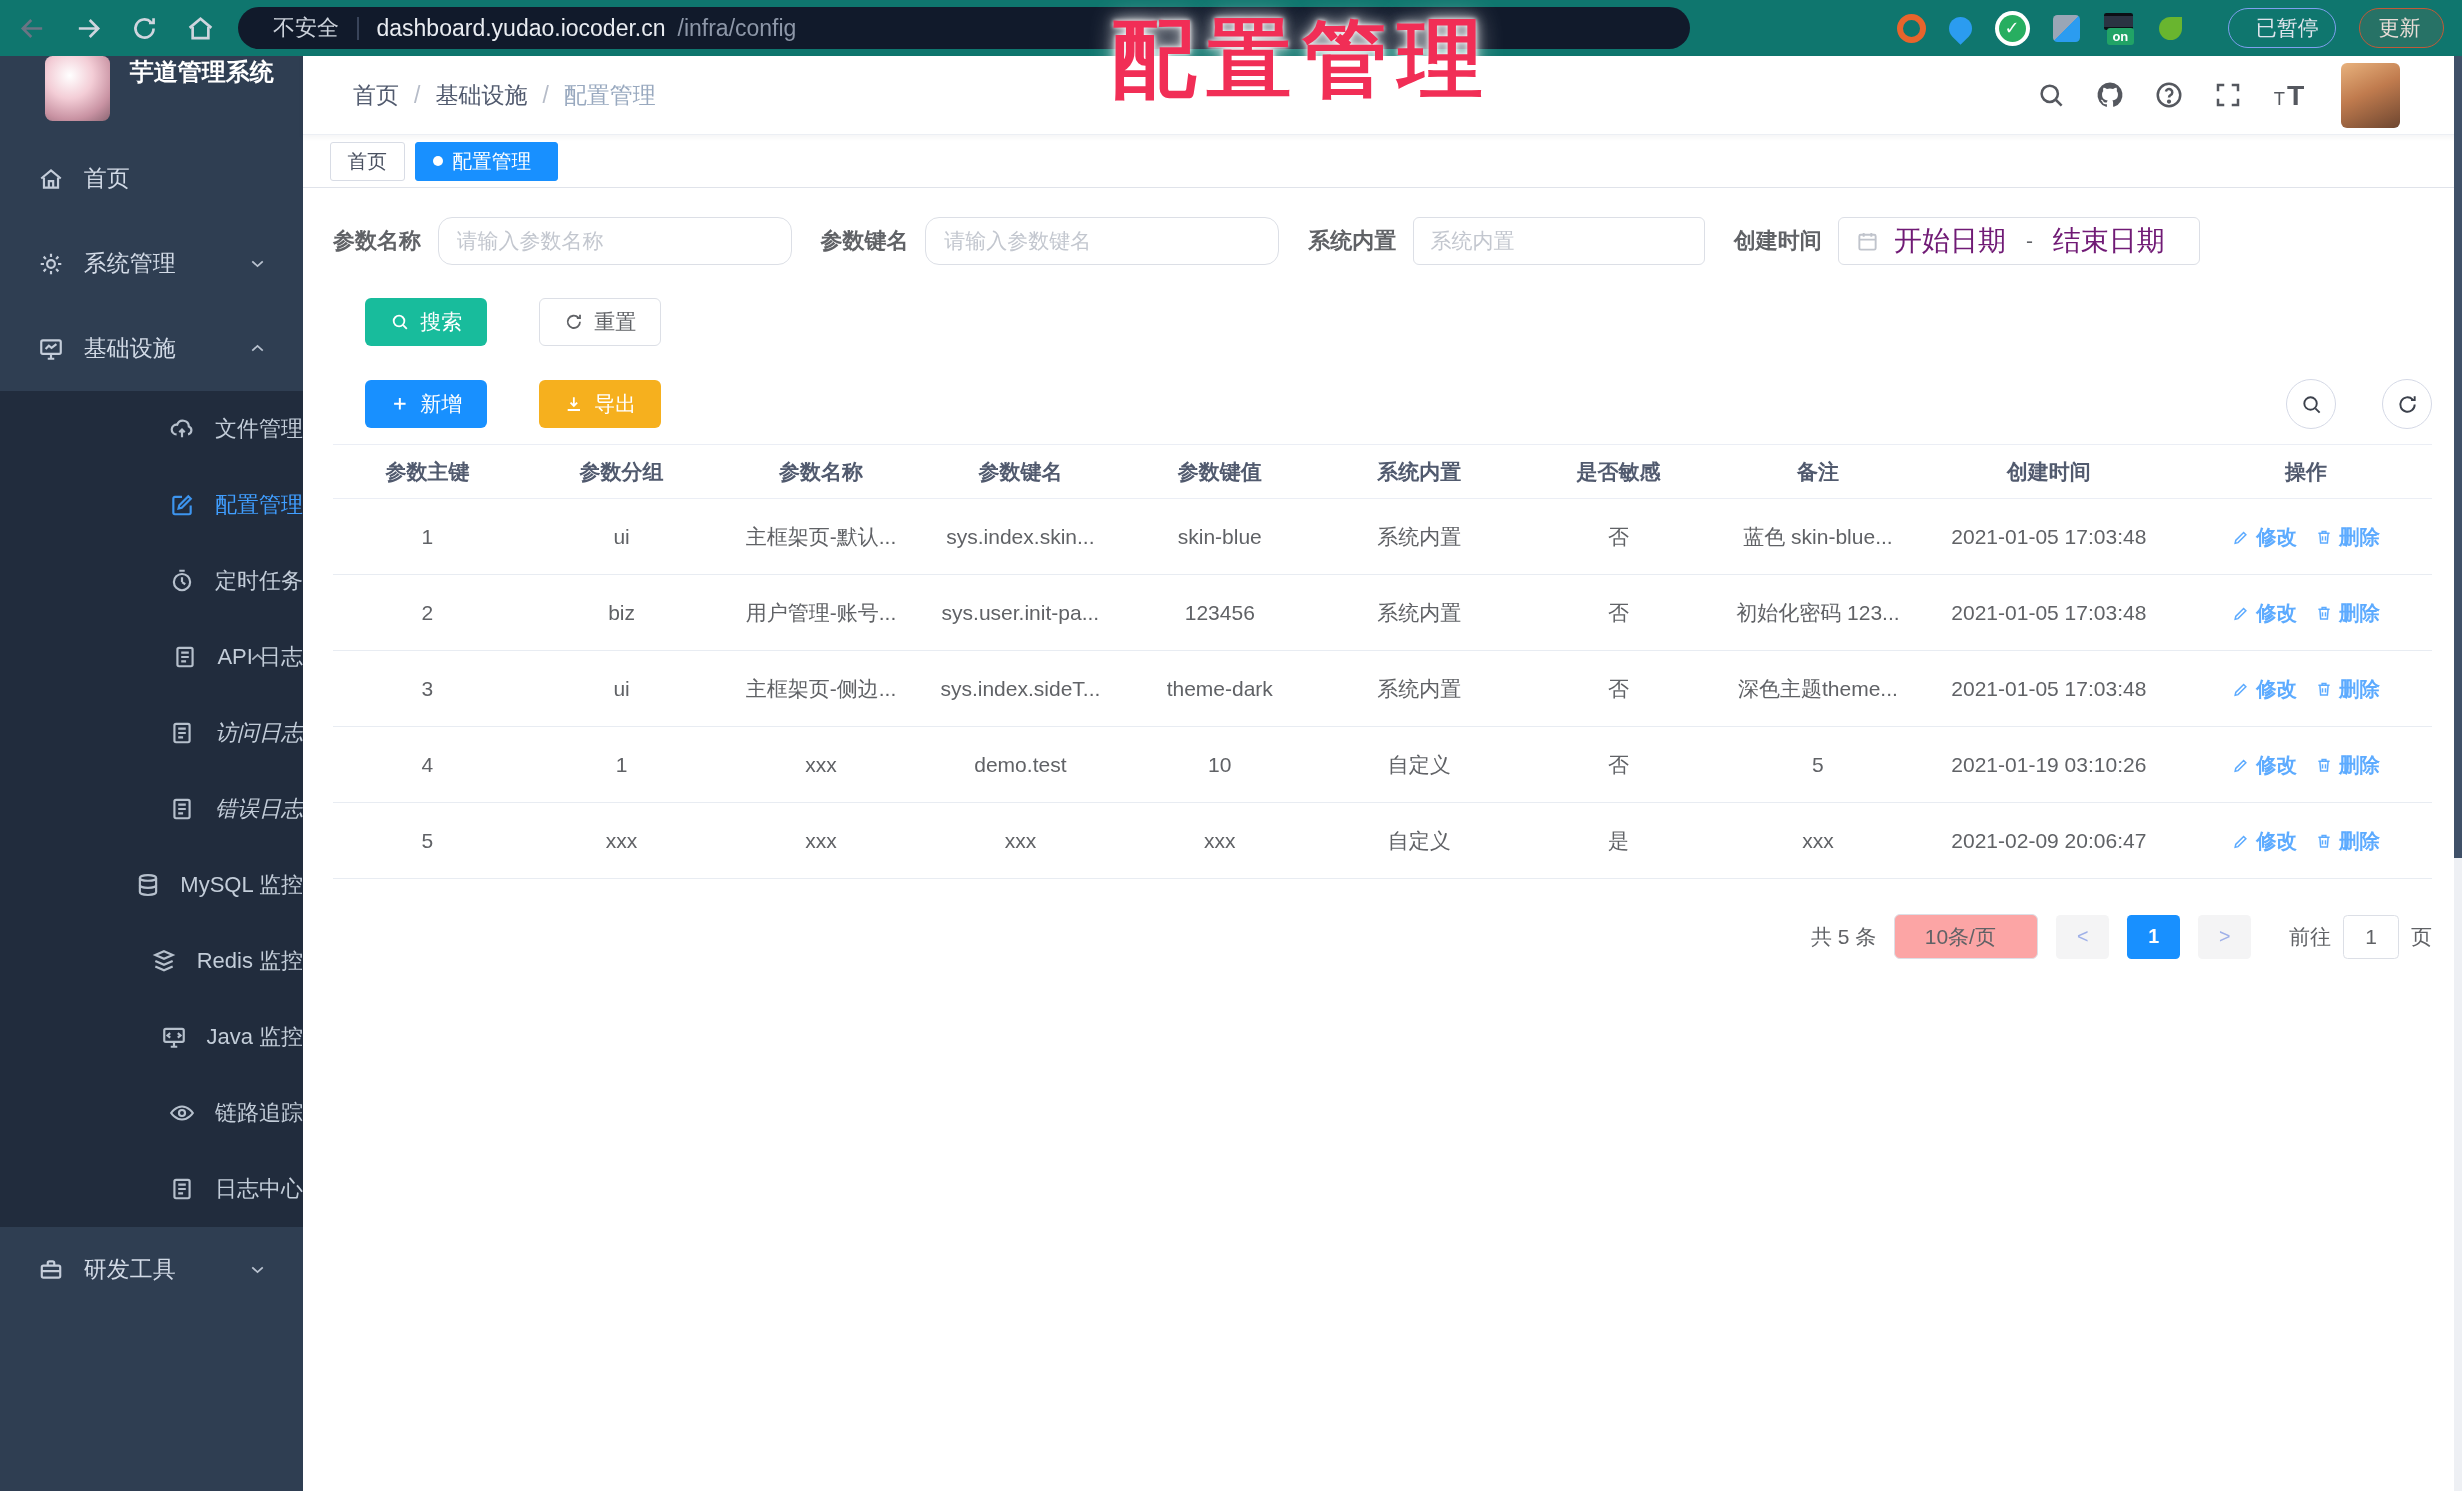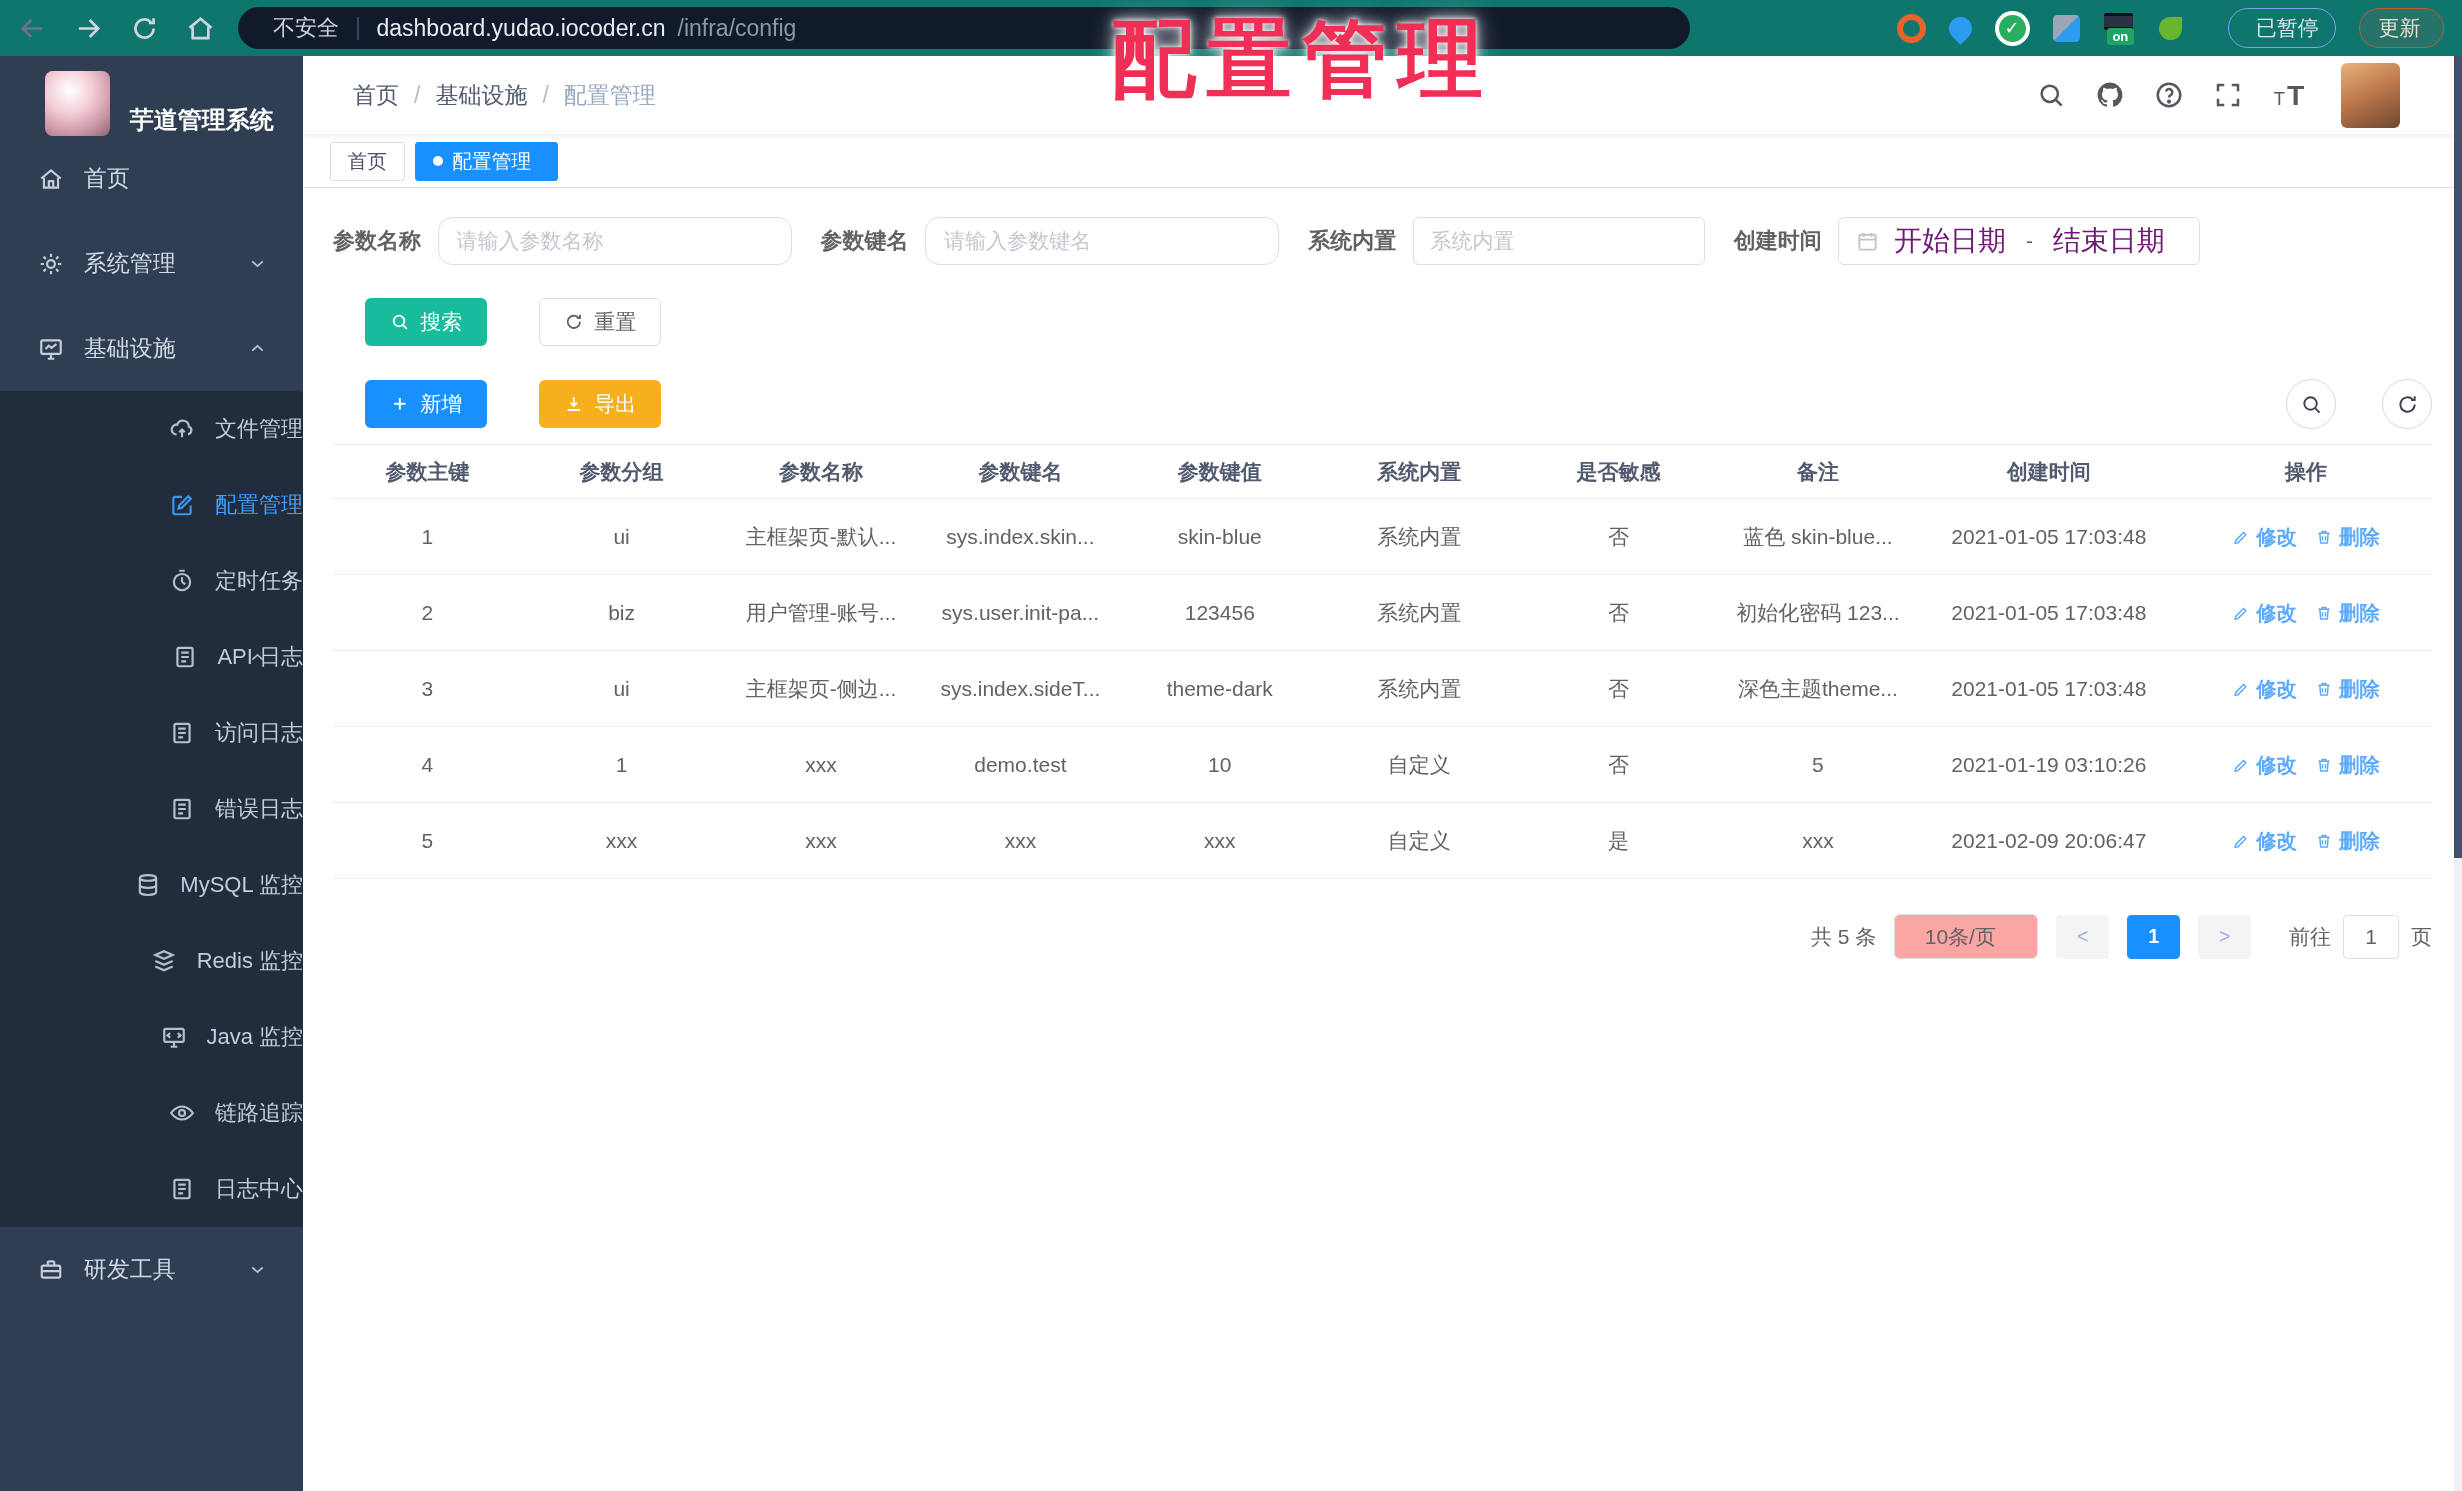--- a/index.html
+++ b/index.html
@@ -40,30 +40,30 @@
   .star { font-size:27px; color:#aab3c2; display:flex; margin-right:3px; }
 
   
   .overlay-title { position:absolute; top:1.5px; left:1111px; z-index:60; font-size:85px; font-weight:bold;
                    letter-spacing:10.6px; color:#f12e56; white-space:nowrap;
                    text-shadow:0 0 4.5px rgba(255,255,255,.95), 0 0 12px rgba(255,255,255,.85), 0 0 26px rgba(255,255,255,.65); }
 
   
   .app { display:flex; height:1435px; }
   .sidebar { width:303px; flex:none; background:#2f3e52; overflow:hidden; }
-  .logo-row { height:80px; display:flex; align-items:flex-end; padding-left:45px; gap:19.7px; }
+  .logo-row { height:80px; display:flex; align-items:flex-start; padding-left:45px; gap:19.7px; }
   .logo-img { width:65px; height:65px; border-radius:7.6px; flex:none;
               background:radial-gradient(circle at 38% 30%, #ffffff 0%, #f3cdd6 38%, #c993a3 72%, #8a6572 100%); }
   .logo-title { font-size:24px; font-weight:bold; color:#fff; white-space:nowrap; }
   .menu-item { position:relative; display:flex; align-items:center; height:85px; cursor:pointer;
                color:#d2dae6; font-size:23px; white-space:nowrap; }
   .menu-item.sub { height:76px; background:#212c3d; font-size:22px; color:#c3cdd9;justify-content:flex-end; }
   .level-1 { padding-left:38px; }
   .level-2 { padding-left:70px; }
-  .level-3 { padding-left:100px; }
+  .level-3 { padding-left:100px;font-style:italic; }
   .menu-item .icon { font-size:26px; margin-right:19.7px; display:flex; opacity:.92; }
   .menu-item.active { color:#409eff; }
   .menu-item .chev { position:absolute; right:35px; font-size:21px; opacity:.85; margin:0; }
 
   .main { flex:1; display:flex; flex-direction:column; background:#fff; min-width:0; }
   .navbar { height:79px; display:flex; align-items:center; padding:0 33px 0 26px;
             border-bottom:0.8px solid #eceff4; box-shadow:0 1.5px 6px rgba(0,21,41,.05); }
   .hamburger { font-size:32px; color:#2f3542; margin-right:24px; display:flex; }
   .breadcrumb { display:flex; align-items:center; gap:15px; font-size:23px; color:#515a6e; }
   .crumb-sep { color:#b6bcc8; }

